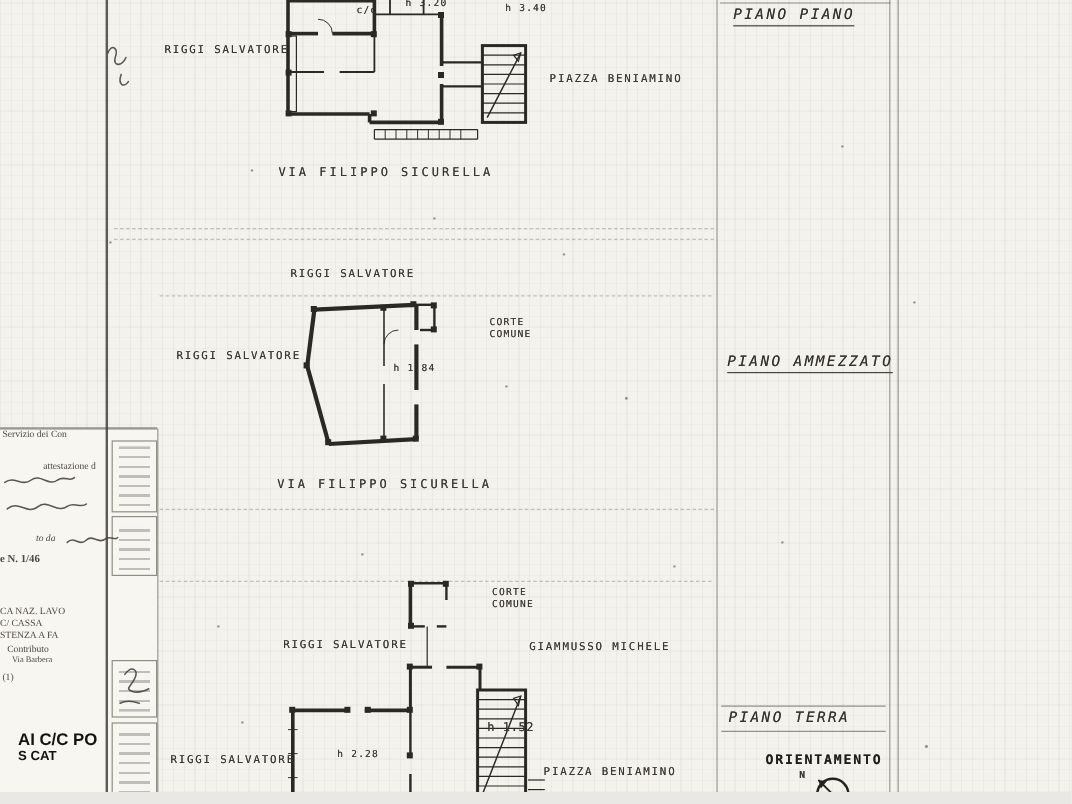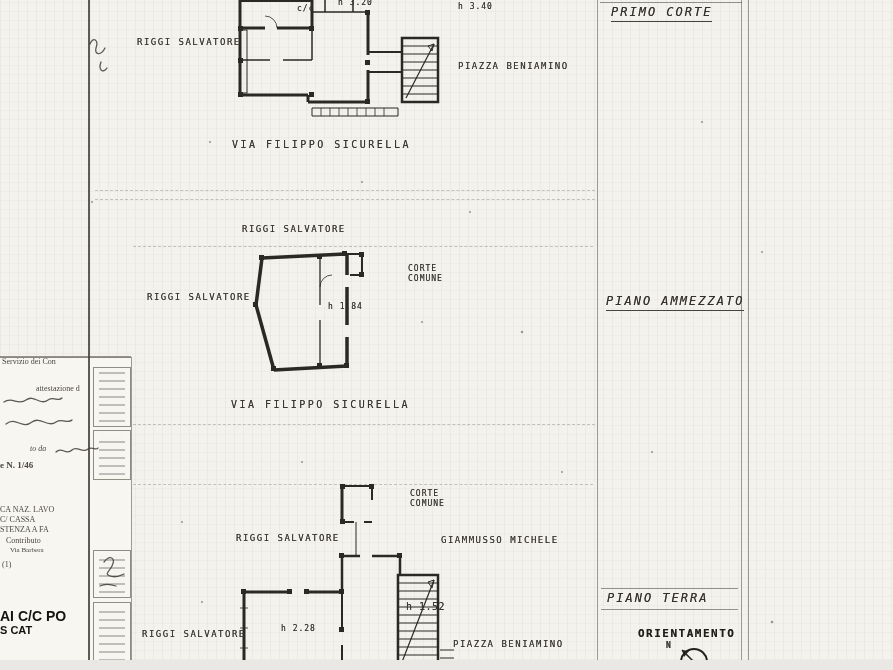--- a/index.html
+++ b/index.html
@@ -18,21 +18,21 @@
   .lbl.tiny{font-size:10px; letter-spacing:.5px;}
   .lbl.via{font-size:10px; letter-spacing:2.5px;}
   .section-lbl{font-size:12px; letter-spacing:2px; font-style:italic; color:#34312a;}
   .underlined{border-bottom:1.5px solid #46433b; padding-bottom:2px;}
   .orient{font-size:11px; font-weight:bold; letter-spacing:1.5px; color:#211e19; font-style:normal;}
   .twoline{line-height:10px;margin-left:32px;}
   .twoline span{display:block;}
   .frag{position:absolute; font-family:"Liberation Serif",serif; font-size:8px;
         color:#4c483f; white-space:nowrap;}
   .frag.b{font-weight:bold;}
-  .frag.stamp{font-family:"Liberation Sans",sans-serif; font-weight:bold; color:#16130f;}
+  .frag.stamp{font-family:"Liberation Sans",sans-serif; font-weight:bold; color:#16130f;padding-left:15px;}
   .vline,.hline{position:absolute;}
   .vline{width:0; border-left:1px solid rgba(70,67,58,.5);}
   .vline.dark{border-left:2px solid rgba(55,52,44,.8);}
   .hline{height:0; border-top:1px solid rgba(70,67,58,.55);}
   .hline.dash{border-top:1px dashed rgba(70,67,58,.28);}
   .docbox{position:absolute; border:1px solid rgba(110,106,96,.75);
           background:repeating-linear-gradient(0deg, rgba(90,86,76,.35) 0 2px, transparent 2px 8px) content-box;
           padding:4px 5px; background-color:#f6f5f1;}
   .leftdoc{position:absolute; left:0; top:357px; width:131px; height:313px;
            background:#f7f6f1; border-top:1px solid rgba(110,106,96,.8);}
@@ -208,21 +208,21 @@
     <line x1="168" y1="175" x2="208" y2="175" stroke-width="1"></line>
     <line x1="172" y1="182" x2="204" y2="100" stroke-width="1.2"></line>
     <path d="M204,100 L198,102 L202,108 Z" fill="#2b2925" stroke="none"></path>
 
     <line x1="210" y1="170" x2="224" y2="170" stroke-width="1"></line>
     <line x1="210" y1="178" x2="224" y2="178" stroke-width="1"></line>
   </svg>
 
   <span class="lbl small" style="left:297px; top:4px;">c/c</span>
   <span class="lbl small" style="left:338px; top:-2px;">h 3.20</span>
-  <span class="lbl small" style="left:421px; top:2px;margin-left:37px;">h 3.40</span>
+  <span class="lbl small" style="left:421px; top:2px;">h 3.40</span>
   <span class="lbl" style="left:137px; top:37px;">RIGGI SALVATORE</span>
   <span class="lbl" style="left:458px; top:61px;">PIAZZA BENIAMINO</span>
   <span class="lbl via" style="left:232px; top:139px;">VIA FILIPPO SICURELLA</span>
 
   <span class="lbl" style="left:242px; top:224px;">RIGGI SALVATORE</span>
   <div class="lbl small twoline" style="left:376px; top:264px;">
     <span>CORTE</span>
     <span>COMUNE</span>
   </div>
   <span class="lbl" style="left:147px; top:292px;">RIGGI SALVATORE</span>
@@ -233,21 +233,21 @@
     <span>CORTE</span>
     <span>COMUNE</span>
   </div>
   <span class="lbl" style="left:236px; top:533px;">RIGGI SALVATORE</span>
   <span class="lbl" style="left:441px; top:535px;">GIAMMUSSO MICHELE</span>
   <span class="lbl tiny" style="left:406px; top:601px;">h 1.52</span>
   <span class="lbl small" style="left:281px; top:624px;">h 2.28</span>
   <span class="lbl" style="left:142px; top:629px;">RIGGI SALVATORE</span>
   <span class="lbl" style="left:453px; top:639px;">PIAZZA BENIAMINO</span>
 
-  <span class="lbl section-lbl underlined" style="left:611px; top:5px;">PRIMO CORTE</span>
+  <span class="lbl section-lbl underlined" style="left:611px; top:5px;">PIANO PIANO</span>
   <span class="lbl section-lbl underlined" style="left:606px; top:294px;">PIANO AMMEZZATO</span>
   <span class="lbl section-lbl" style="left:607px; top:591px;">PIANO TERRA</span>
   <span class="lbl orient" style="left:638px; top:627px;">ORIENTAMENTO</span>
 
   <svg style="left:664px; top:640px; width:60px; height:30px;" viewBox="0 0 60 30">
     <circle cx="30" cy="22" r="13" stroke="#26231e" stroke-width="2" fill="none"></circle>
     <line x1="41" y1="33" x2="18" y2="10" stroke="#26231e" stroke-width="1.5"></line>
     <path d="M18,10 L25,11 L20,17 Z" fill="#26231e"></path>
     <line x1="38" y1="26" x2="42" y2="22" stroke="#26231e" stroke-width="1"></line>
   </svg>

